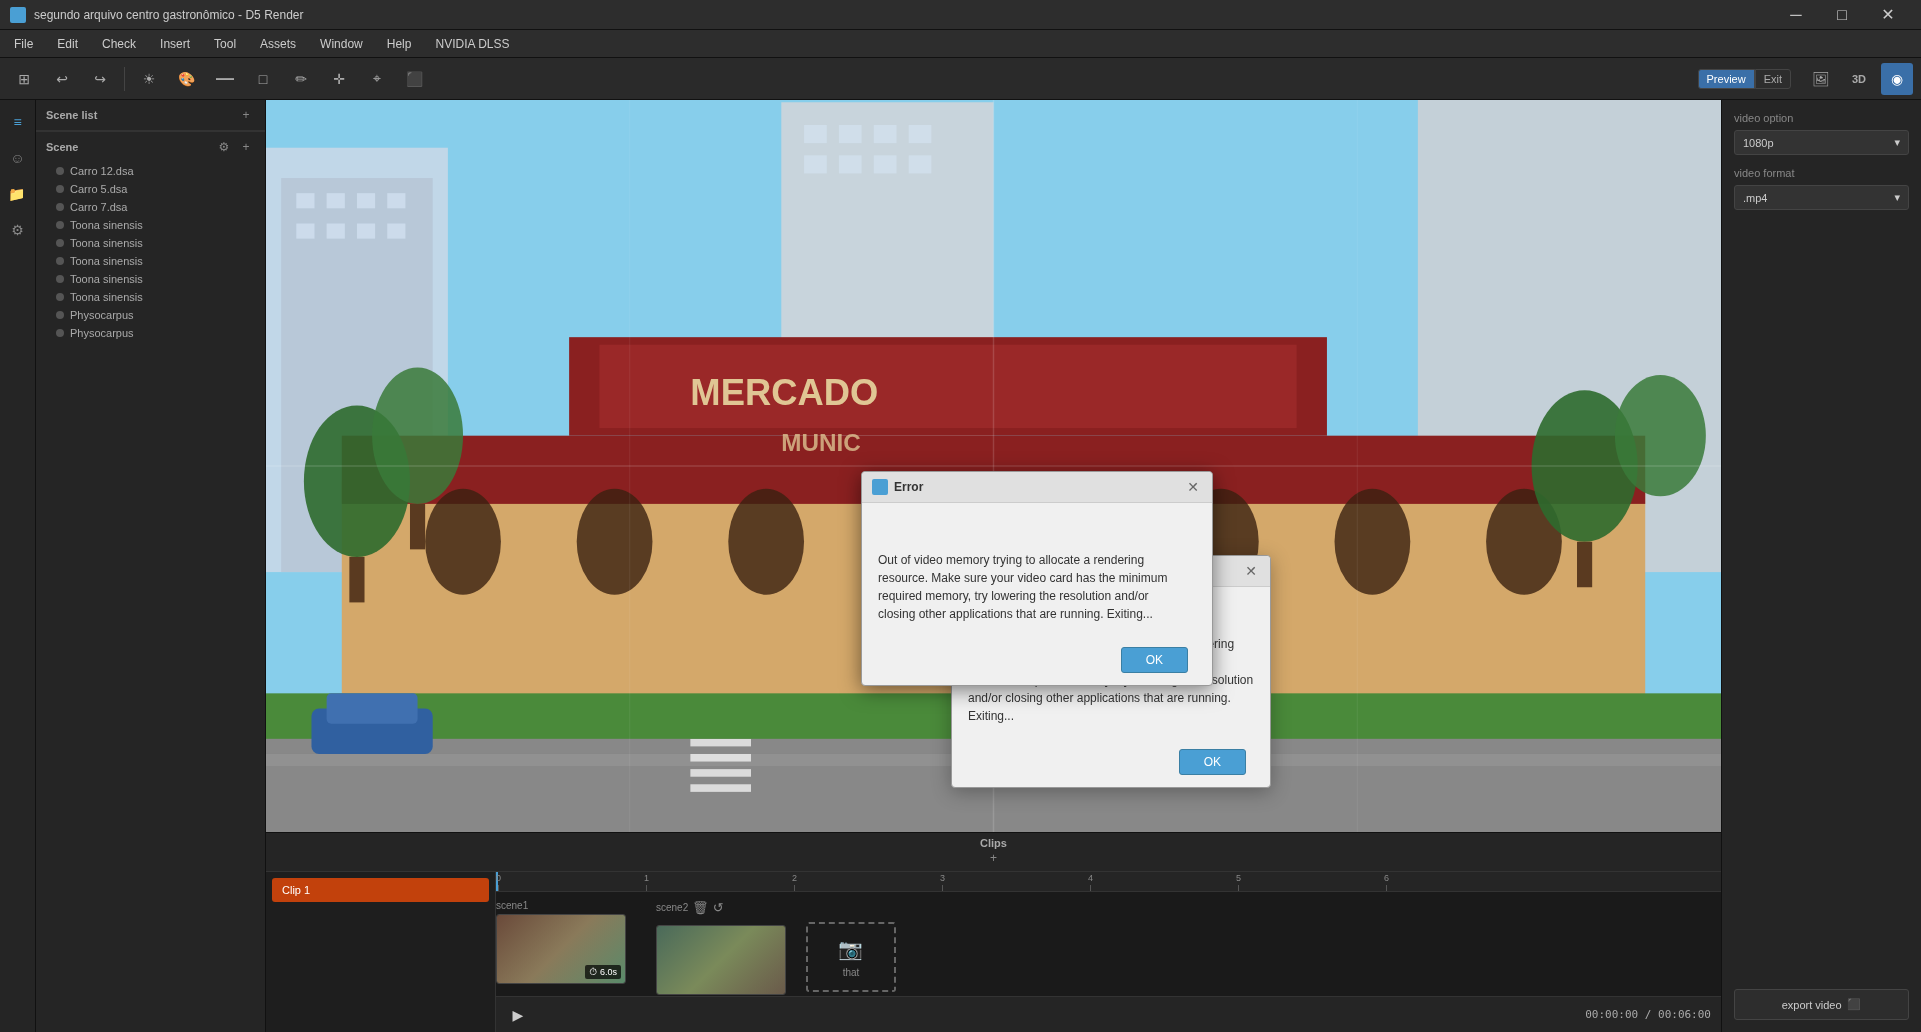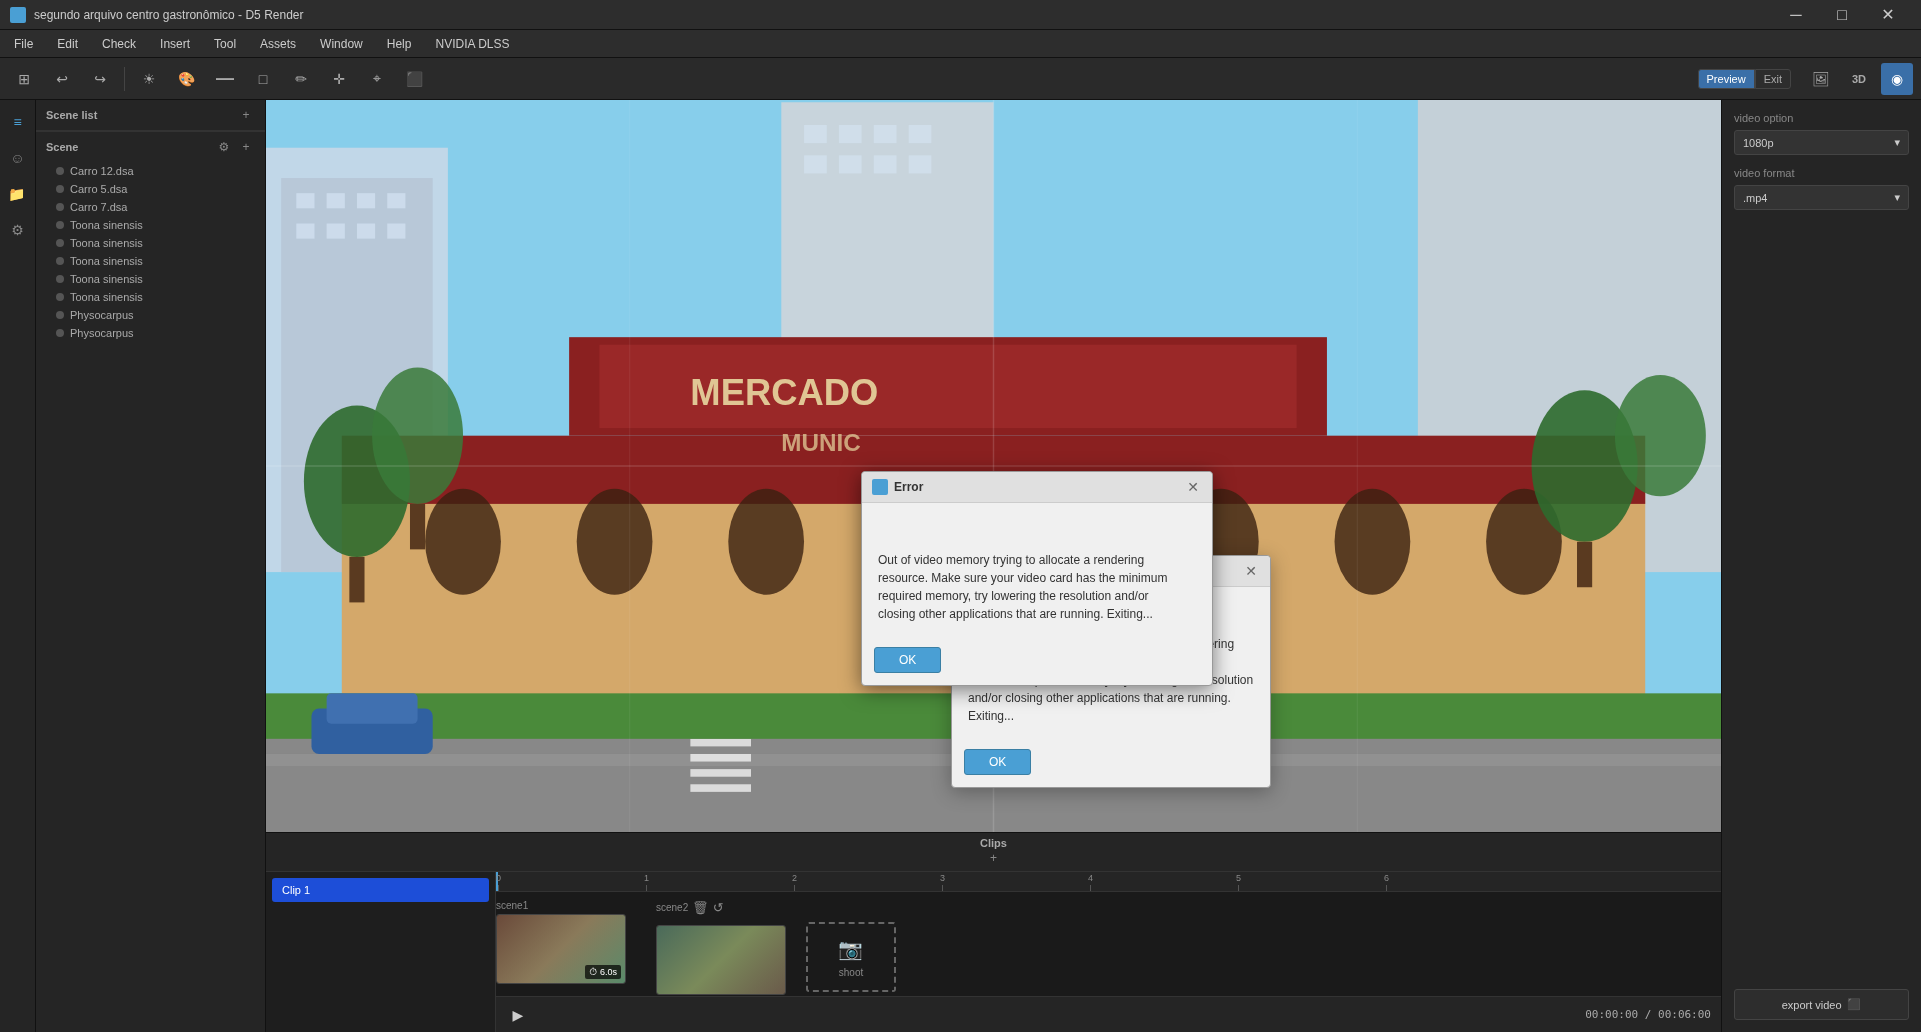--- a/index.html
+++ b/index.html
@@ -268,21 +268,21 @@
       border-right: 1px solid #333;
       padding: 6px;
     }
     .clip-item {
       padding: 6px 10px;
       border-radius: 3px;
       cursor: pointer;
       font-size: 11px;
     }
     .clip-item.active {
-      background: #1d4ed8;
+      background: #c2410c;
       color: white;
     }
     #timeline-track-area {
       flex: 1;
       display: flex;
       flex-direction: column;
     }
     #timeline-ruler {
       height: 20px;
       background: #252525;
@@ -466,22 +466,22 @@
     .dialog-body {
       padding: 16px;
       font-size: 12px;
       color: #333;
       max-width: 340px;
       line-height: 1.5;
       margin-top: 32px;
     }
     .dialog-footer {
       display: flex;
-      justify-content: flex-start;
-      padding: 8px 12px 12px;
+      justify-content: flex-end;
+      padding: 8px 24px 12px;
     }
     .dialog-ok-btn {
       padding: 5px 24px;
       background: #4a9fd4;
       border: 1px solid #3a7fa4;
       border-radius: 3px;
       color: white;
       font-size: 12px;
       cursor: pointer;
     }
@@ -848,21 +848,21 @@
                 <span style="font-size:13px;color:#888;cursor:pointer;">↺</span>
               </div>
               <div class="timeline-scene-clip" style="width:130px;height:70px;">
                 <div style="width:100%;height:100%;background:linear-gradient(135deg,#4a6a5a,#7a8a5a,#6a5a4a);"></div>
               </div>
             </div>
 
             <div style="position:absolute;left:310px;top:30px;">
               <div class="timeline-shoot-clip">
                 <span style="font-size:20px;">📷</span>
-                <span>shoot</span>
+                <span>that</span>
               </div>
             </div>
           </div>
 
           <div id="timeline-controls">
             <div class="play-btn">▶</div>
             <div id="time-display">
               <span>00:00:00</span>
               <span>/ 00:06:00</span>
             </div>

